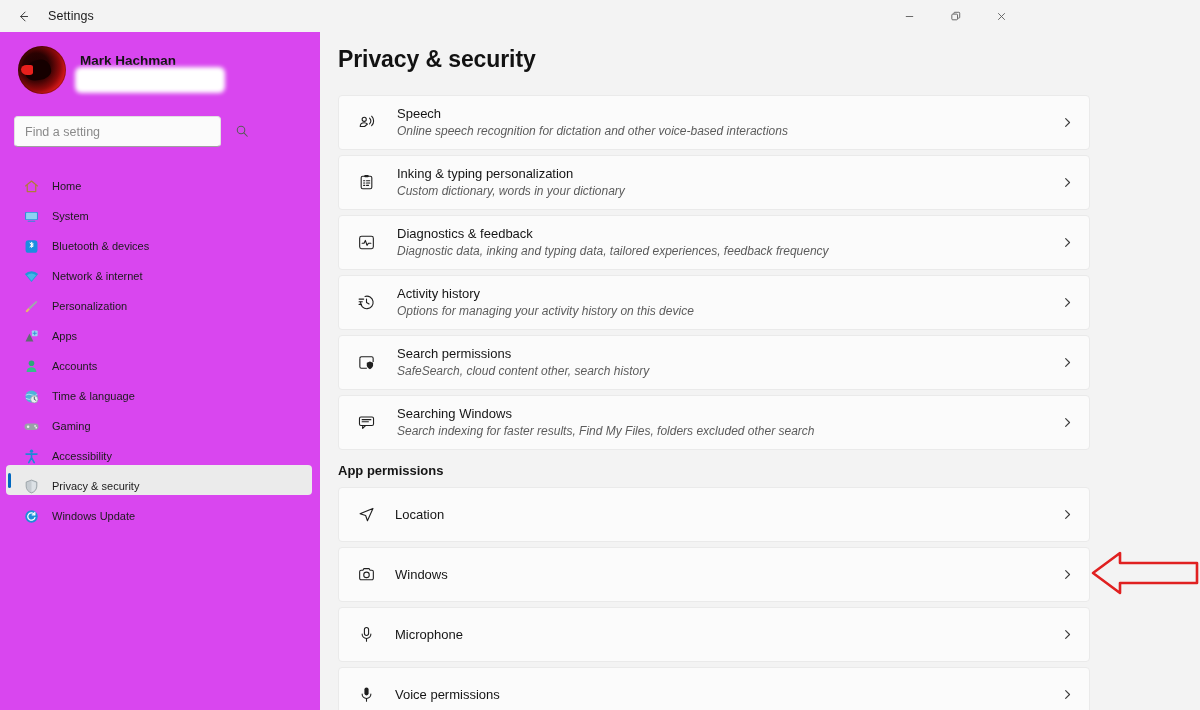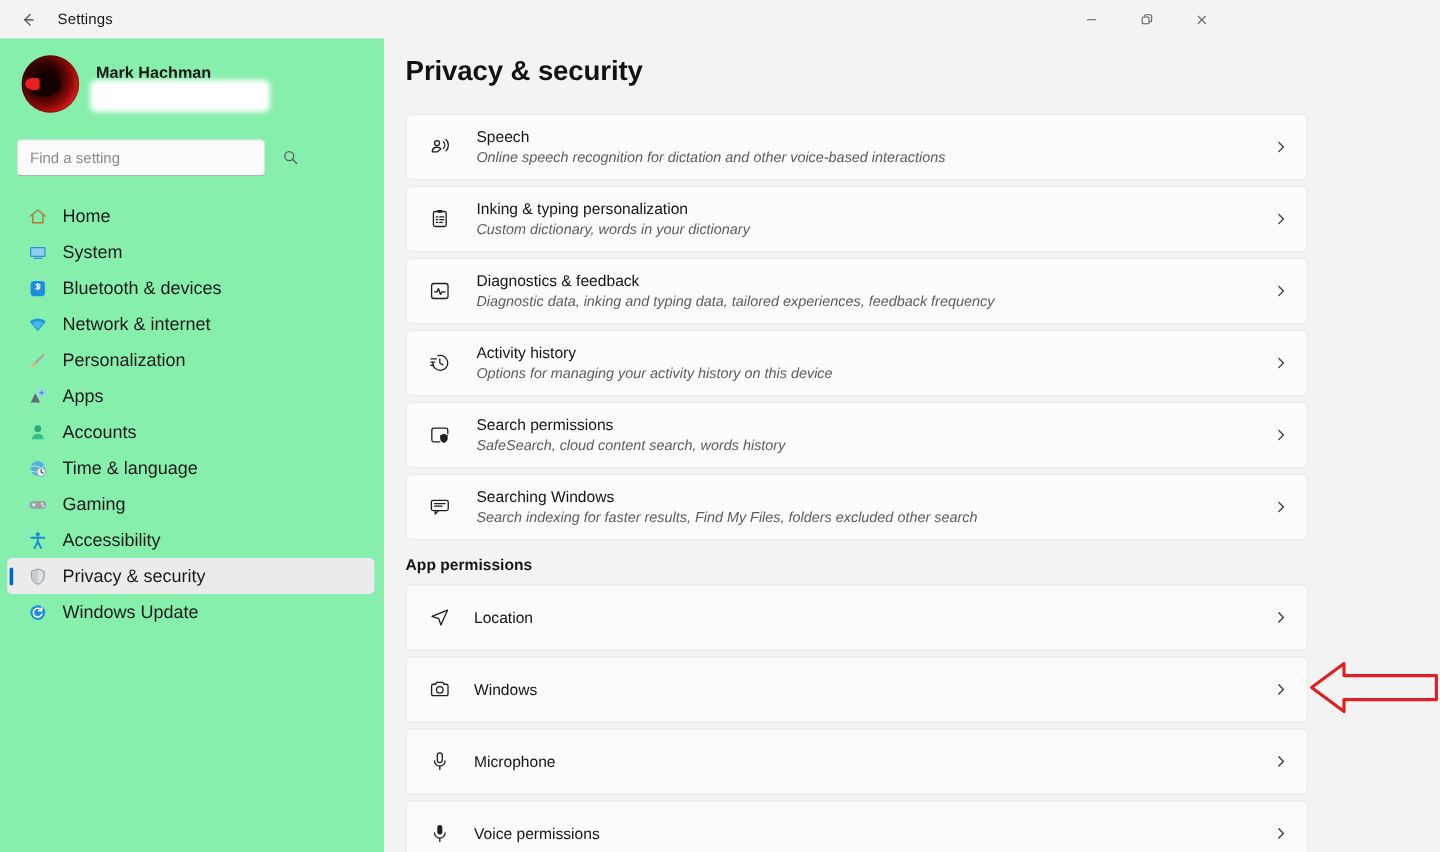--- a/index.html
+++ b/index.html
@@ -26,21 +26,21 @@
   .back-btn svg { width: 13px; height: 13px; }
   .title-text { margin-left: 10px; font-size: 12.5px; color: #1b1b1b; letter-spacing: .1px; }
   .win-controls { position: absolute; right: 0; top: 0; height: 32px; display: flex; }
   .win-btn {
     width: 46px; height: 32px; display: flex; align-items: center; justify-content: center;
     color: #5d5d5d;
   }
   .win-btn svg { width: 11px; height: 11px; }
 
   
-  .sidebar { position: absolute; left: 0; top: 32px; width: 320px; height: 678px; background: #86efac; }
+  .sidebar { position: absolute; left: 0; top: 32px; width: 320px; height: 678px; background: #d946ef; }
   .account {
     display: flex; align-items: center; gap: 14px;
     margin: 10px 0 0 12px; padding: 4px 6px; width: 240px;
   }
   .avatar {
     width: 48px; height: 48px; border-radius: 50%;
     background: radial-gradient(circle at 38% 42%, #1a0000 0%, #2a0202 32%, #8d0a0a 58%, #e21b1b 75%, #c41010 100%);
     position: relative; overflow: hidden; flex: none;
     box-shadow: inset 0 0 0 1px rgba(0,0,0,.25);
   }
@@ -68,23 +68,23 @@
     font-family: "Liberation Sans", sans-serif; outline: none;
   }
   .search-box::placeholder { color: #8a8a8a; }
   .search-icon {
     position: absolute; right: 9px; top: 8px; width: 14px; height: 14px;
     color: #5a5a5a; pointer-events: none;
   }
 
   .nav { margin-top: 18px; padding: 0 8px 0 6px; }
   .nav-item {
-    position: relative; display: flex; align-items: center; gap: 12px;
+    position: relative; display: flex; align-items: flex-end; gap: 12px;
     height: 30px; margin-bottom: 0; padding-left: 16px; border-radius: 4px;
-    font-size: 15px; color: #1b1b1b;
+    font-size: 11px; color: #1b1b1b;
   }
   .nav-item.active { background: #ebebeb; }
   .nav-item.active::before {
     content: ""; position: absolute; left: 2px; top: 8px; width: 3px; height: 15px;
     background: #0067c0; border-radius: 2px;
   }
   .nav-ico { width: 18px; height: 18px; flex: none; display: flex; align-items: center; justify-content: center; }
   .nav-ico svg { width: 17px; height: 17px; display: block; }
   .nav-label { line-height: 17px; }
 
@@ -389,21 +389,21 @@
       <div class="card">
         <span class="row-ico">
           <svg viewBox="0 0 20 20" fill="none" stroke="currentColor" stroke-width="1.15">
             <path d="M3 5.6 A1.6 1.6 0 0 1 4.6 4 H15.4 A1.6 1.6 0 0 1 17 5.6 V9.4"></path>
             <path d="M3 5.6 V14.4 A1.6 1.6 0 0 0 4.6 16 H10.4"></path>
             <path d="M13.6 9 L16.9 10.2 V13 C16.9 15 15.4 16.3 13.6 17 C11.8 16.3 10.3 15 10.3 13 V10.2 Z" fill="currentColor" stroke="none"></path>
           </svg>
         </span>
         <span class="row-text">
           <span class="row-title">Search permissions</span>
-          <span class="row-sub">SafeSearch, cloud content search, words history</span>
+          <span class="row-sub">SafeSearch, cloud content other, search history</span>
         </span>
         <span class="chev">
           <svg viewBox="0 0 12 12" fill="none" stroke="currentColor" stroke-width="1.25">
               <path d="M4 1.8 L8.2 6 L4 10.2" stroke-linecap="round" stroke-linejoin="round"></path>
             </svg>
         </span>
       </div>
 
       <div class="card">
         <span class="row-ico">

